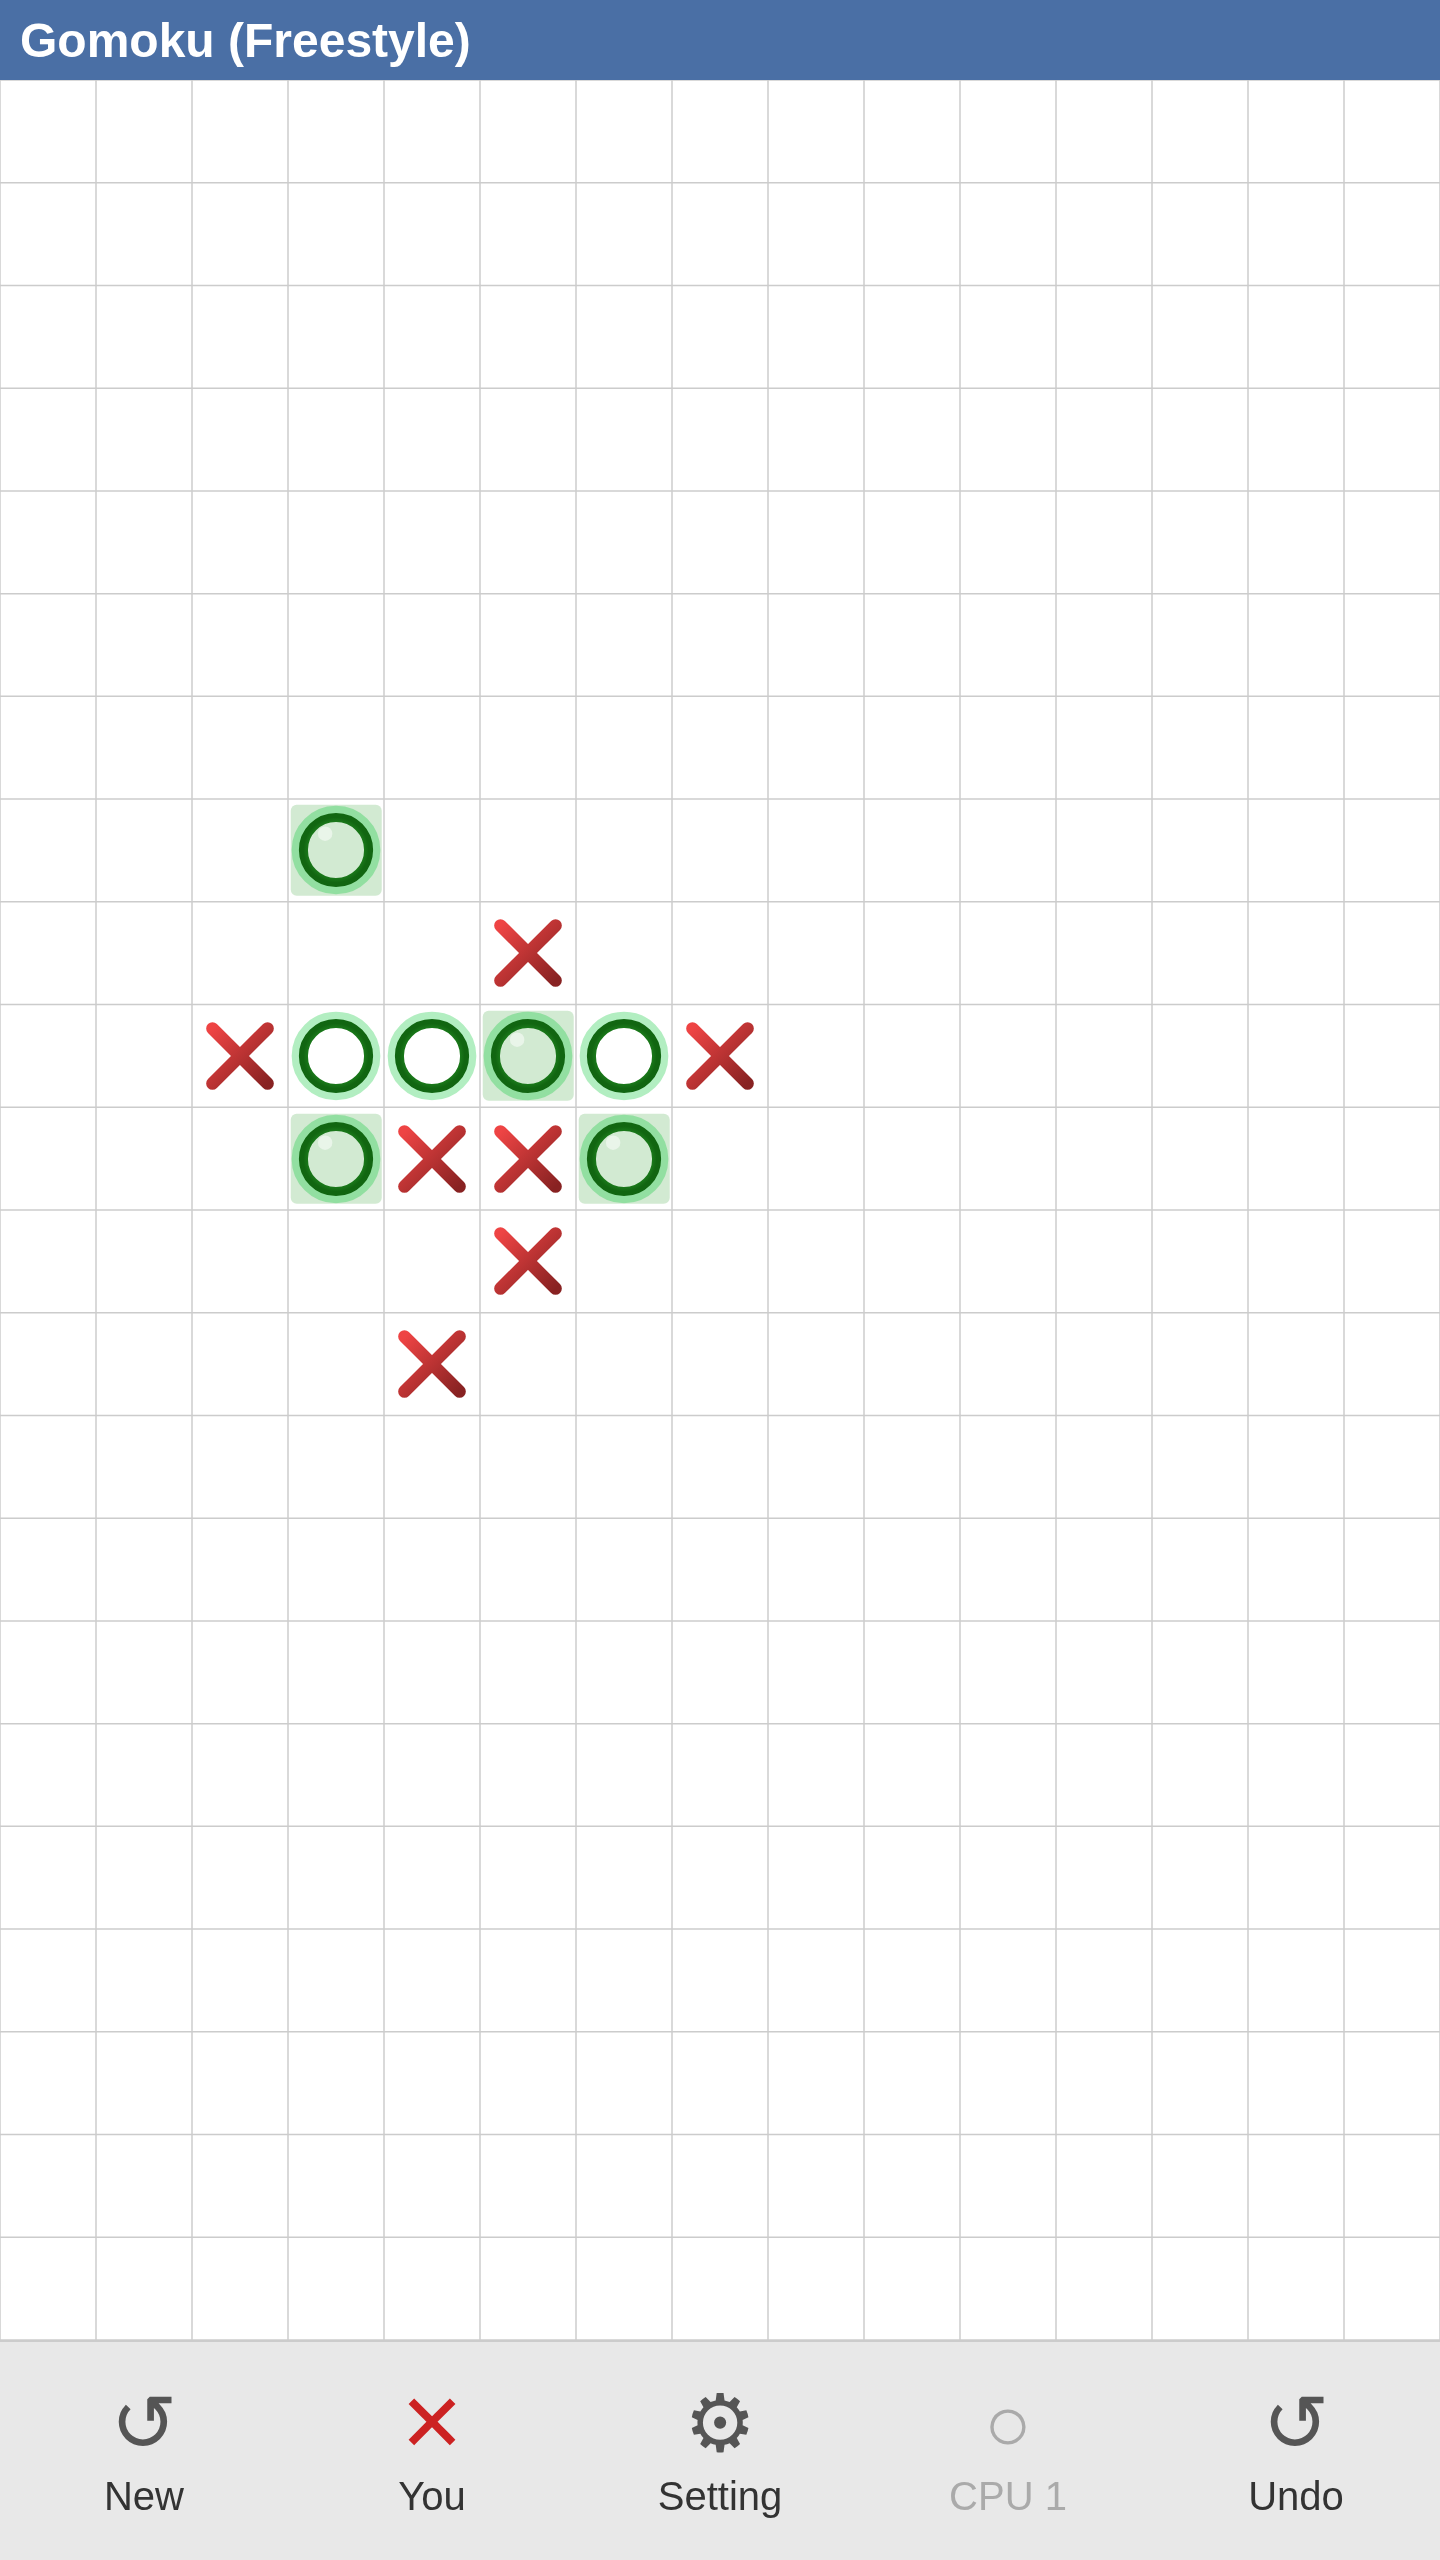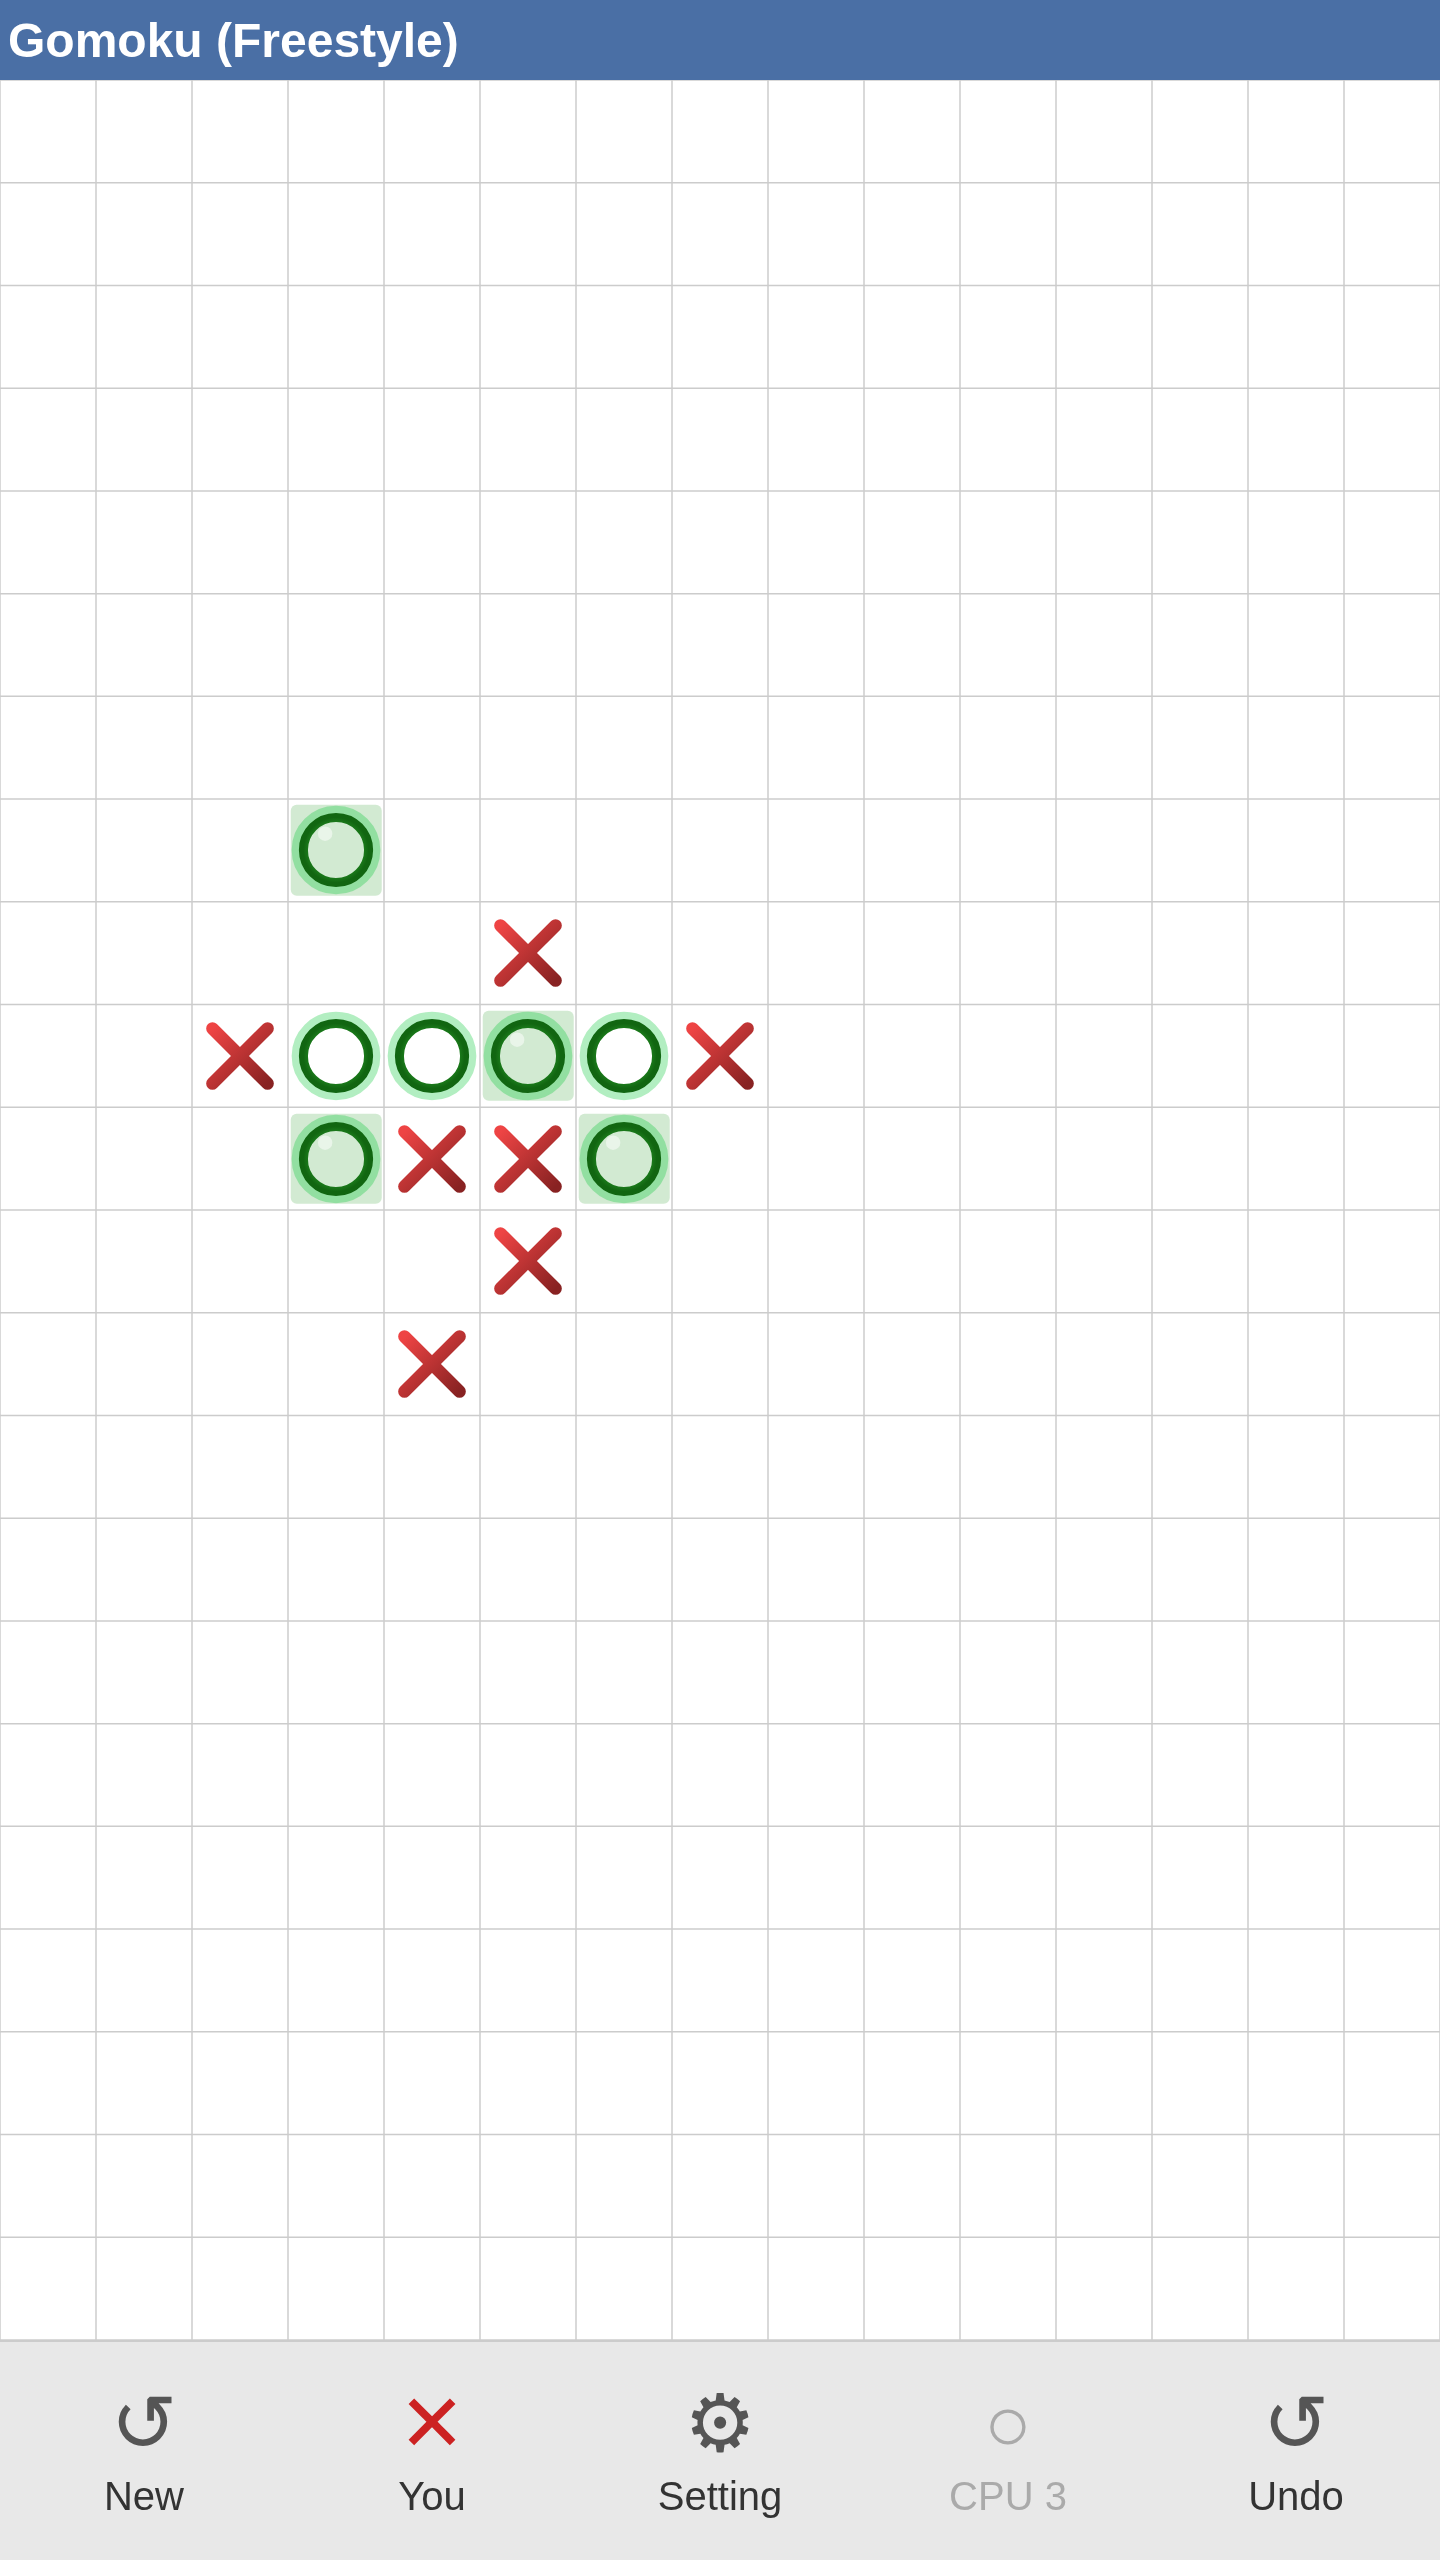--- a/index.html
+++ b/index.html
@@ -13,21 +13,21 @@
       position: relative;
     }
 
     
     #title-bar {
       width: 100%;
       height: 80px;
       background: #4a6fa5;
       display: flex;
       align-items: center;
-      padding: 0 8px;
+      padding: 0 20px;
     }
 
     #title-bar span {
       color: #fff;
       font-size: 48px;
       font-weight: bold;
     }
 
     
     #game-board {
@@ -350,19 +350,19 @@
   <div class="bottom-btn">
     <div class="btn-icon btn-you-icon">✕</div>
     <div class="btn-label">You</div>
   </div>
   <div class="bottom-btn">
     <div class="btn-icon btn-setting-icon">⚙</div>
     <div class="btn-label">Setting</div>
   </div>
   <div class="bottom-btn">
     <div class="btn-icon btn-cpu-icon">○</div>
-    <div class="btn-label cpu-label">CPU 3</div>
+    <div class="btn-label cpu-label">CPU 1</div>
   </div>
   <div class="bottom-btn">
     <div class="btn-icon btn-undo-icon">↺</div>
     <div class="btn-label">Undo</div>
   </div>
 </div>
 
 </body></html>

